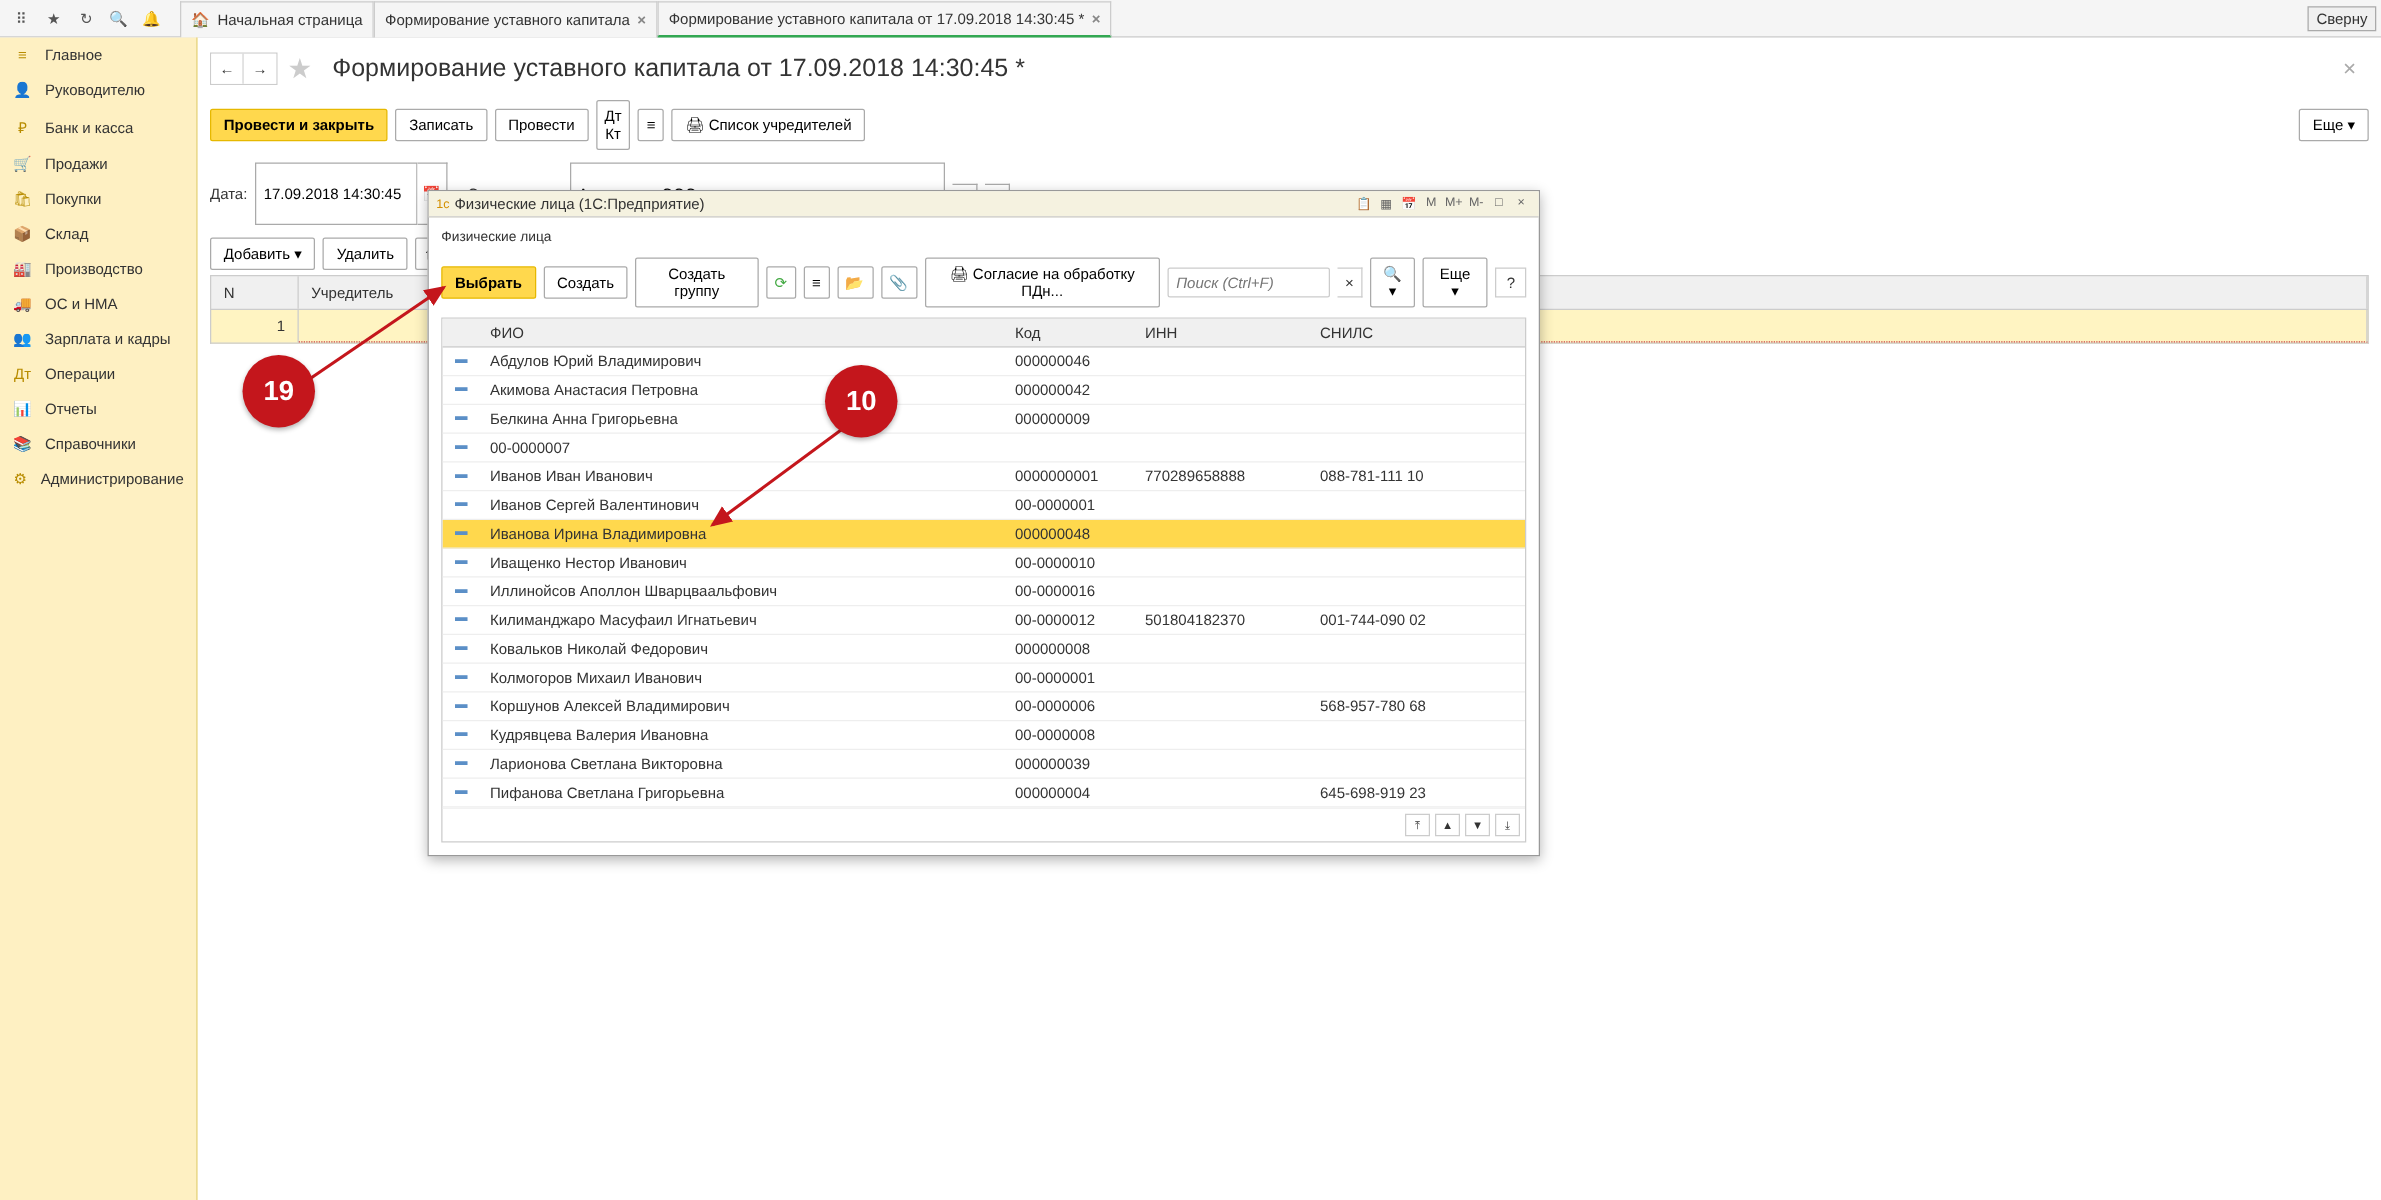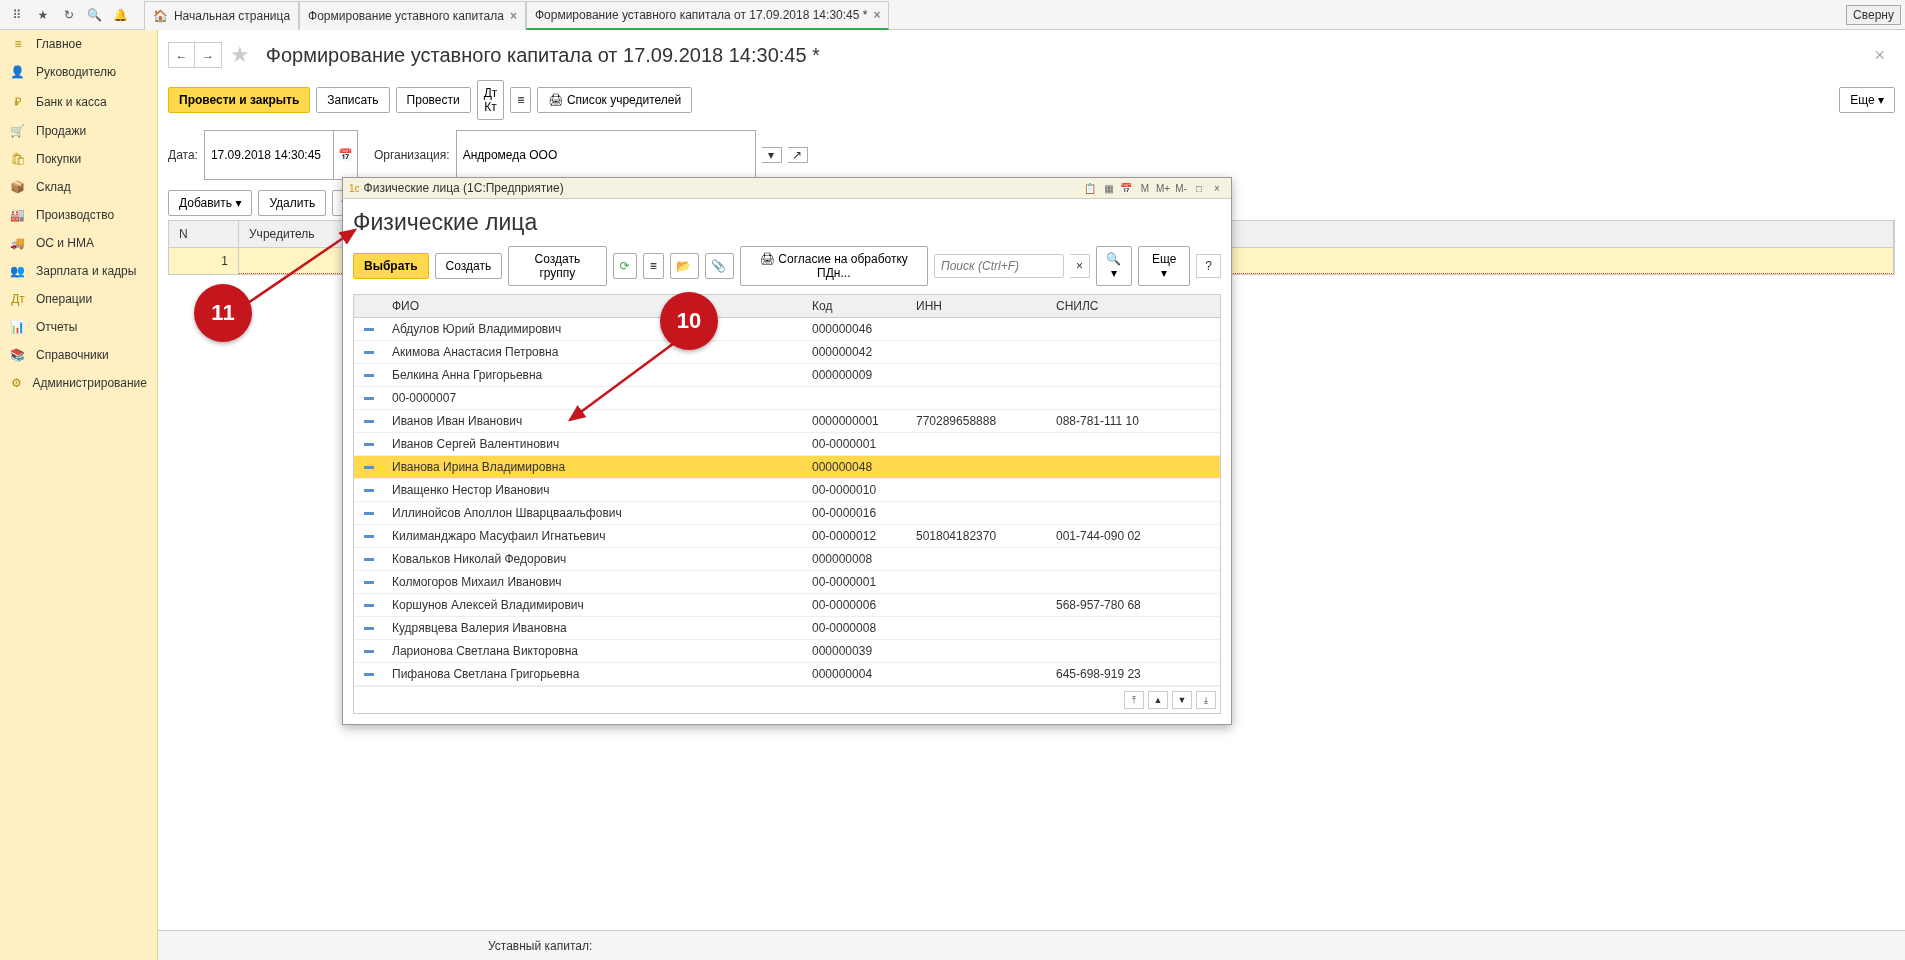--- a/index.html
+++ b/index.html
@@ -51,27 +51,27 @@
 .grid-row { display: flex; border: 1px solid #ccc; border-top: none; margin: 0 10px; background: #fffce0; }
 .grid-row-hl { background: #fff4c2; }
 .col-n { width: 70px; text-align: right; }
 .col-founder { flex: 1; }
 .grid-row .col-founder { border-bottom: 1px dotted #c44; }
 
 
 .footer { position: absolute; bottom: 0; left: 158px; right: 0; height: 30px; background: #f5f5f5; border-top: 1px solid #ccc; display: flex; align-items: center; padding-left: 330px; }
 
 
-.popup-overlay { position: absolute; left: 342px; top: 177px; width: 890px; background: #fff; border: 1px solid #999; box-shadow: 0 3px 10px rgba(0,0,0,0.3); z-index: 100; }
+.popup-overlay { position: absolute; left: 342px; top: 152px; width: 890px; background: #fff; border: 1px solid #999; box-shadow: 0 3px 10px rgba(0,0,0,0.3); z-index: 100; }
 .popup-title-bar { background: #f5f2e0; border-bottom: 1px solid #ccc; padding: 3px 6px; display: flex; align-items: center; font-size: 11px; }
 .popup-title-icon { color: #d49000; margin-right: 4px; font-size: 10px; }
 .popup-sys-icons { margin-left: auto; display: flex; gap: 2px; color: #666; }
 .popup-sys-icon { width: 16px; text-align: center; cursor: pointer; font-size: 10px; }
 .popup-body { padding: 10px; }
-.popup-heading { font-size: 23px; margin-bottom: 10px; }
+.popup-heading { font-size: 11px; margin-bottom: 10px; }
 .popup-toolbar { display: flex; gap: 6px; margin-bottom: 8px; align-items: center; justify-content: flex-end; }
 .popup-search { border: 1px solid #ccc; padding: 4px 6px; width: 130px; font-style: italic; color: #999; border-radius: 2px; }
 .clear-x { border: 1px solid #ccc; border-left:none; padding: 4px 6px; cursor:pointer; }
 .help-btn { border: 1px solid #ccc; padding: 4px 8px; cursor: pointer; }
 
 .list-table { border: 1px solid #ccc; }
 .list-header { display: flex; background: #f0f0f0; border-bottom: 1px solid #ccc; }
 .list-body { max-height: 370px; overflow-y: auto; }
 .list-row { display: flex; border-bottom: 1px solid #eee; cursor: pointer; }
 .list-row.selected { background: #ffd84d !important; }
@@ -220,23 +220,20 @@
         <div class="grid-cell col-founder">Учредитель</div>
       </div>
       <div class="grid-row grid-row-hl">
         <div class="grid-cell col-n">1</div>
         <div class="grid-cell col-founder"></div>
       </div>
 
     </div>
   </div>
 
-  <div class="footer">
-    <span>Уставный капитал:</span>
-  </div>
 </div>
 
 <div class="popup-overlay">
   <div class="popup-title-bar">
     <span class="popup-title-icon">1с</span>
     <span>Физические лица (1C:Предприятие)</span>
     <div class="popup-sys-icons">
       <span class="popup-sys-icon">📋</span>
       <span class="popup-sys-icon">▦</span>
       <span class="popup-sys-icon">📅</span>
@@ -389,21 +386,21 @@
       <div class="list-footer-scroll">
         <div class="scroll-btn">⤒</div>
         <div class="scroll-btn">▲</div>
         <div class="scroll-btn">▼</div>
         <div class="scroll-btn">⤓</div>
       </div>
     </div>
   </div>
 </div>
 
-<div class="annot-circle" style="left:194px; top:284px">11</div>
+<div class="annot-circle" style="left:194px; top:284px">19</div>
 <div class="annot-circle" style="left:660px; top:292px">10</div>
 
 <svg class="annot-arrow" style="left:240px; top:220px" width="130" height="95">
   <defs>
       <marker id="ah1" markerWidth="8" markerHeight="8" refX="6" refY="3" orient="auto">
         <polygon points="0 0, 7 3, 0 6" fill="#c4161c"></polygon>
       </marker>
     </defs>
   <line x1="5" y1="85" x2="115" y2="10" stroke="#c4161c" stroke-width="2.5" marker-end="url(#ah1)"></line>
 </svg>

